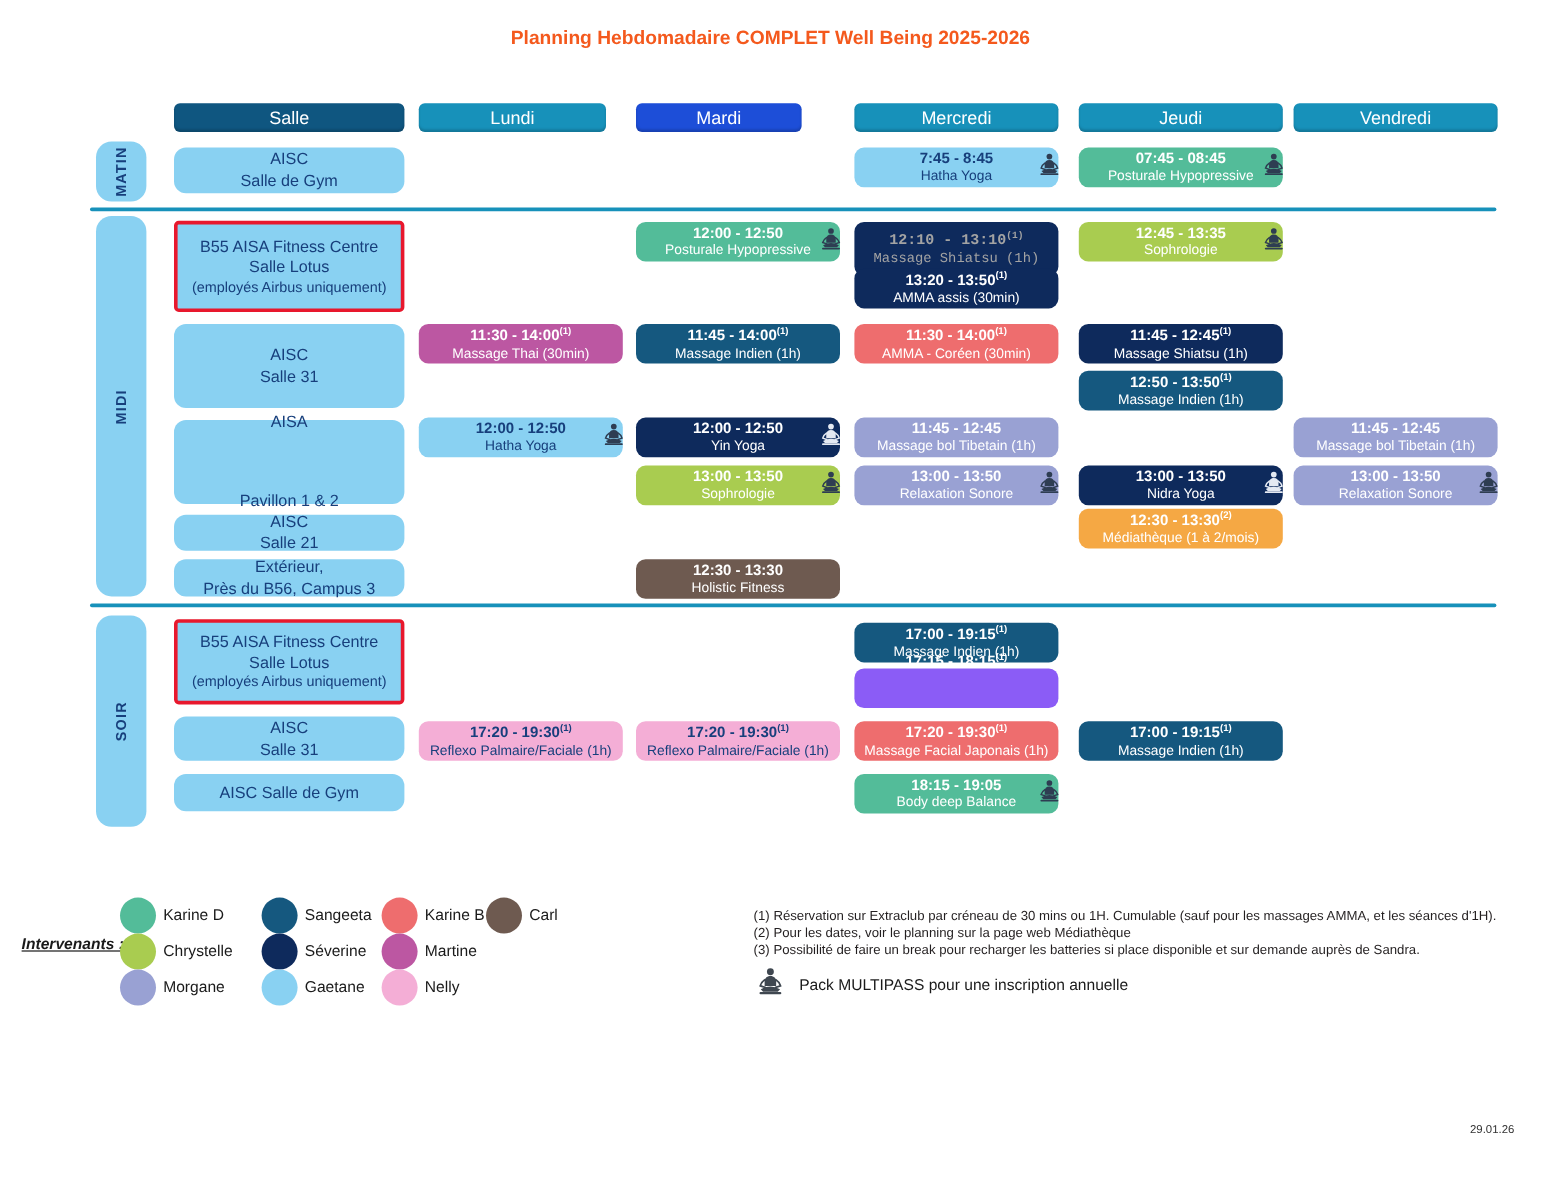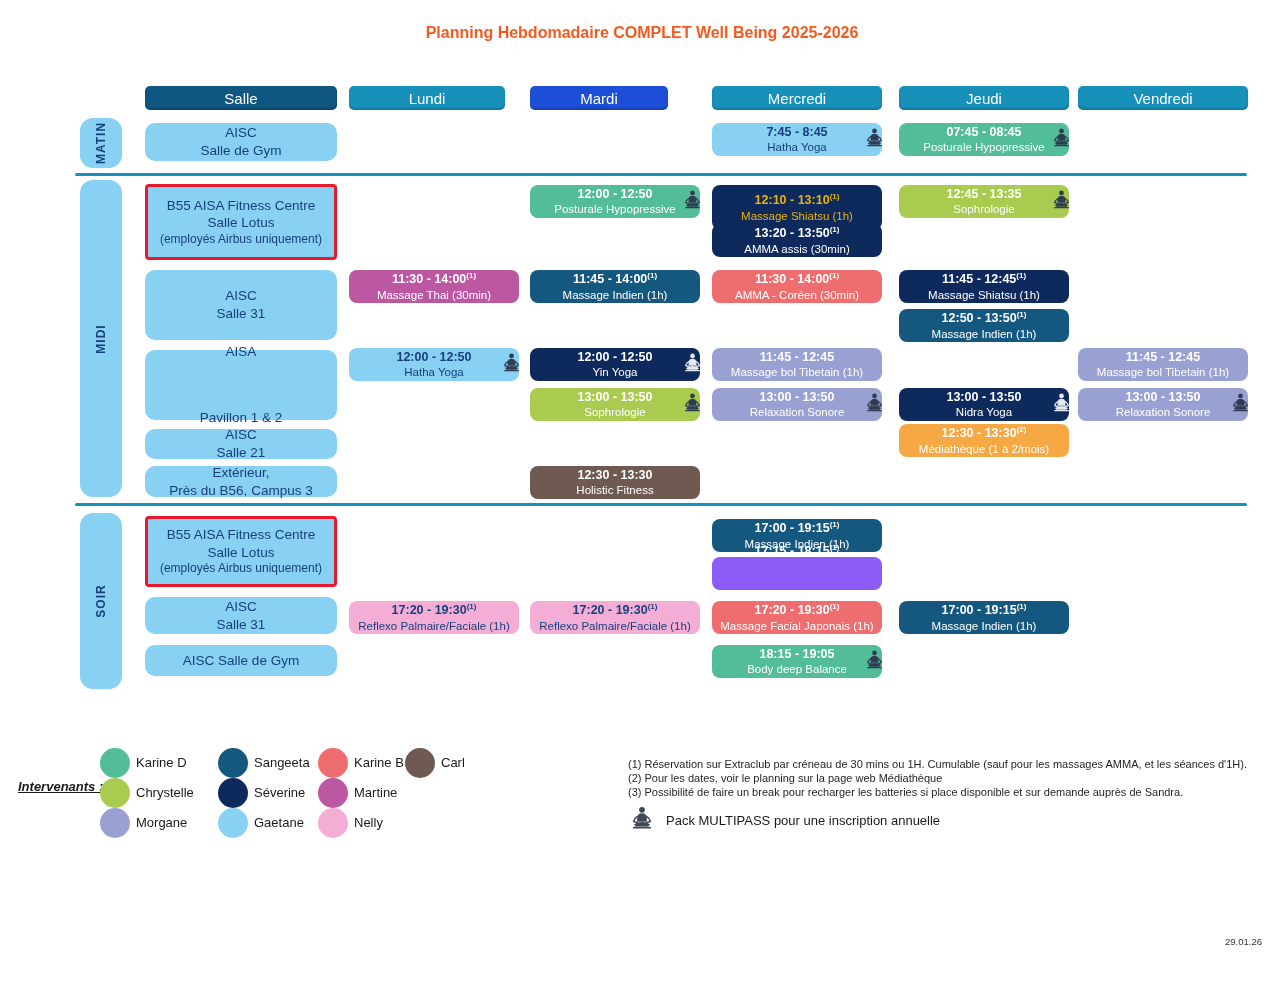--- a/index.html
+++ b/index.html
@@ -91,21 +91,21 @@
         <div class="time"><span>12:00 - 12:50</span></div>
         <div class="label">Posturale Hypopressive</div>
         <span class="icon" style="color: rgb(46, 61, 82);"><svg viewBox="0 0 32 32" width="23" height="23">
             <circle cx="16" cy="6.6" r="3.3" fill="currentColor"></circle>
             <path d="M16 10.6c-3.5 0-5.5 2.3-5.5 5.3v4.3h11v-4.3c0-3-2-5.3-5.5-5.3z" fill="currentColor"></path>
             <path d="M10.8 14.2c-2.3 1.4-3.8 3.5-4.4 5.8l4.6 1.5 M21.2 14.2c2.3 1.4 3.8 3.5 4.4 5.8l-4.6 1.5" stroke="currentColor" stroke-width="1.7" fill="none" stroke-linecap="round"></path>
             <path d="M6.8 23.2q9.2-5.2 18.4 0l-2.2 2.4H9z" fill="currentColor"></path>
             <rect x="5.6" y="26" width="20.8" height="2" rx="1" fill="currentColor"></rect>
           </svg></span>
       </div>
-      <div class="cell" style="left: 712px; top: 185px; width: 170px; height: 45px; background: rgb(14, 42, 92); color: #eab308;">
+      <div class="cell" style="left: 712px; top: 185px; width: 170px; height: 45px; background: rgb(14, 42, 92); color: #a3a3a3; font-family: Liberation Mono, monospace;">
         <div class="time"><span>12:10 - 13:10</span><sup>(1)</sup></div>
         <div class="label">Massage Shiatsu (1h)</div>
       </div>
       <div class="cell" style="left: 712px; top: 224px; width: 170px; height: 33px; background: rgb(14, 42, 92); color: rgb(255, 255, 255);">
         <div class="time"><span>13:20 - 13:50</span><sup>(1)</sup></div>
         <div class="label">AMMA assis (30min)</div>
       </div>
       <div class="cell" style="left: 899px; top: 185px; width: 170px; height: 33px; background: rgb(169, 204, 80); color: rgb(255, 255, 255);">
         <div class="time"><span>12:45 - 13:35</span></div>
         <div class="label">Sophrologie</div>

